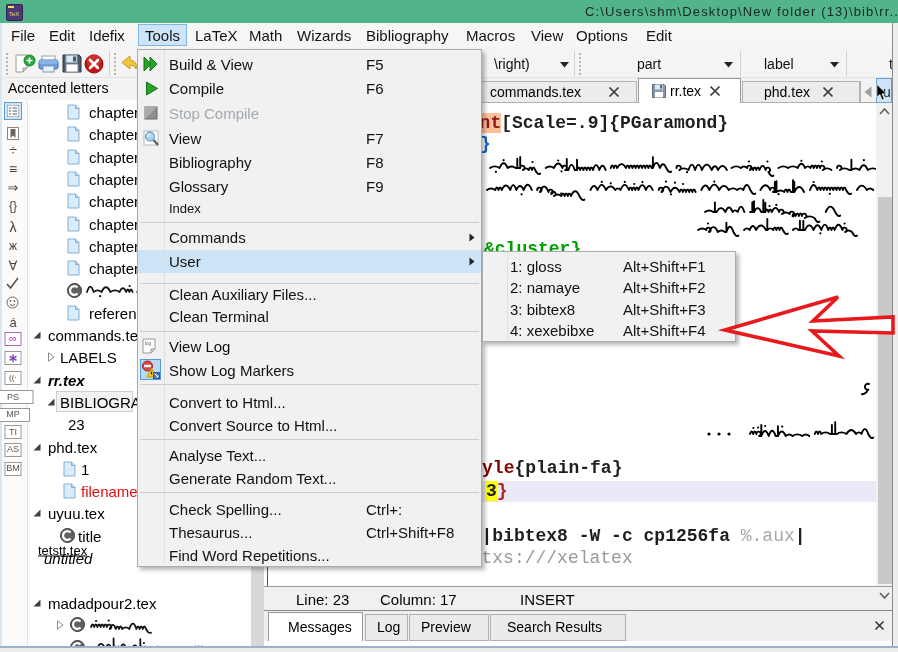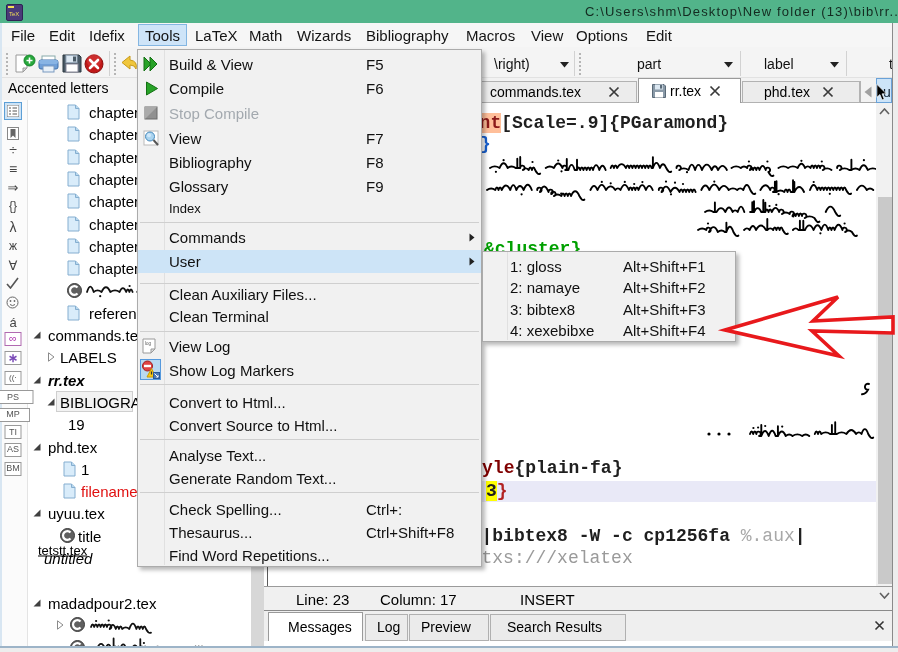--- a/index.html
+++ b/index.html
@@ -184,21 +184,21 @@
 <div class="a" style="left:60px;top:357.3px;transform:translateY(-50%);font-size:15px;color:#000;white-space:nowrap;">LABELS</div>
 <svg class="a" style="left:32px;top:374.6px" width="10" height="10" viewBox="0 0 10 10">
     <path d="M8.5,1.5 v7 h-7 z" fill="#404040"></path>
   </svg>
 <div class="a" style="left:48px;top:379.6px;transform:translateY(-50%);font-size:15px;color:#000;white-space:nowrap;font-weight:bold;font-style:italic">rr.tex</div>
 <div class="a" style="left:56px;top:391.40000000000003px;width:77px;height:21px;background:#f2f2f2;border:1px solid #cfcfcf;box-sizing:border-box"></div>
 <svg class="a" style="left:46px;top:396.90000000000003px" width="10" height="10" viewBox="0 0 10 10">
     <path d="M8.5,1.5 v7 h-7 z" fill="#404040"></path>
   </svg>
 <div class="a" style="left:60px;top:401.90000000000003px;transform:translateY(-50%);font-size:15px;color:#000;white-space:nowrap;">BIBLIOGRAPHY</div>
-<div class="a" style="left:68px;top:424.2px;transform:translateY(-50%);font-size:15px;color:#000;white-space:nowrap;">19</div>
+<div class="a" style="left:68px;top:424.2px;transform:translateY(-50%);font-size:15px;color:#000;white-space:nowrap;">23</div>
 <svg class="a" style="left:32px;top:441.5px" width="10" height="10" viewBox="0 0 10 10">
     <path d="M8.5,1.5 v7 h-7 z" fill="#404040"></path>
   </svg>
 <div class="a" style="left:48px;top:446.5px;transform:translateY(-50%);font-size:15px;color:#000;white-space:nowrap;">phd.tex</div>
 <svg class="a" style="left:63px;top:460.8px" width="13" height="16" viewBox="0 0 13 16">
     <path d="M1,1 h7.5 l3.5,3.5 v10.5 h-11 z" fill="#d9ecfa" stroke="#85aed0"></path>
     <path d="M8.5,1 v3.5 h3.5" fill="#b8d8ee" stroke="#85aed0"></path>
   </svg>
 <div class="a" style="left:81px;top:468.8px;transform:translateY(-50%);font-size:15px;color:#000;white-space:nowrap;">1</div>
 <svg class="a" style="left:63px;top:483.1px" width="13" height="16" viewBox="0 0 13 16">

